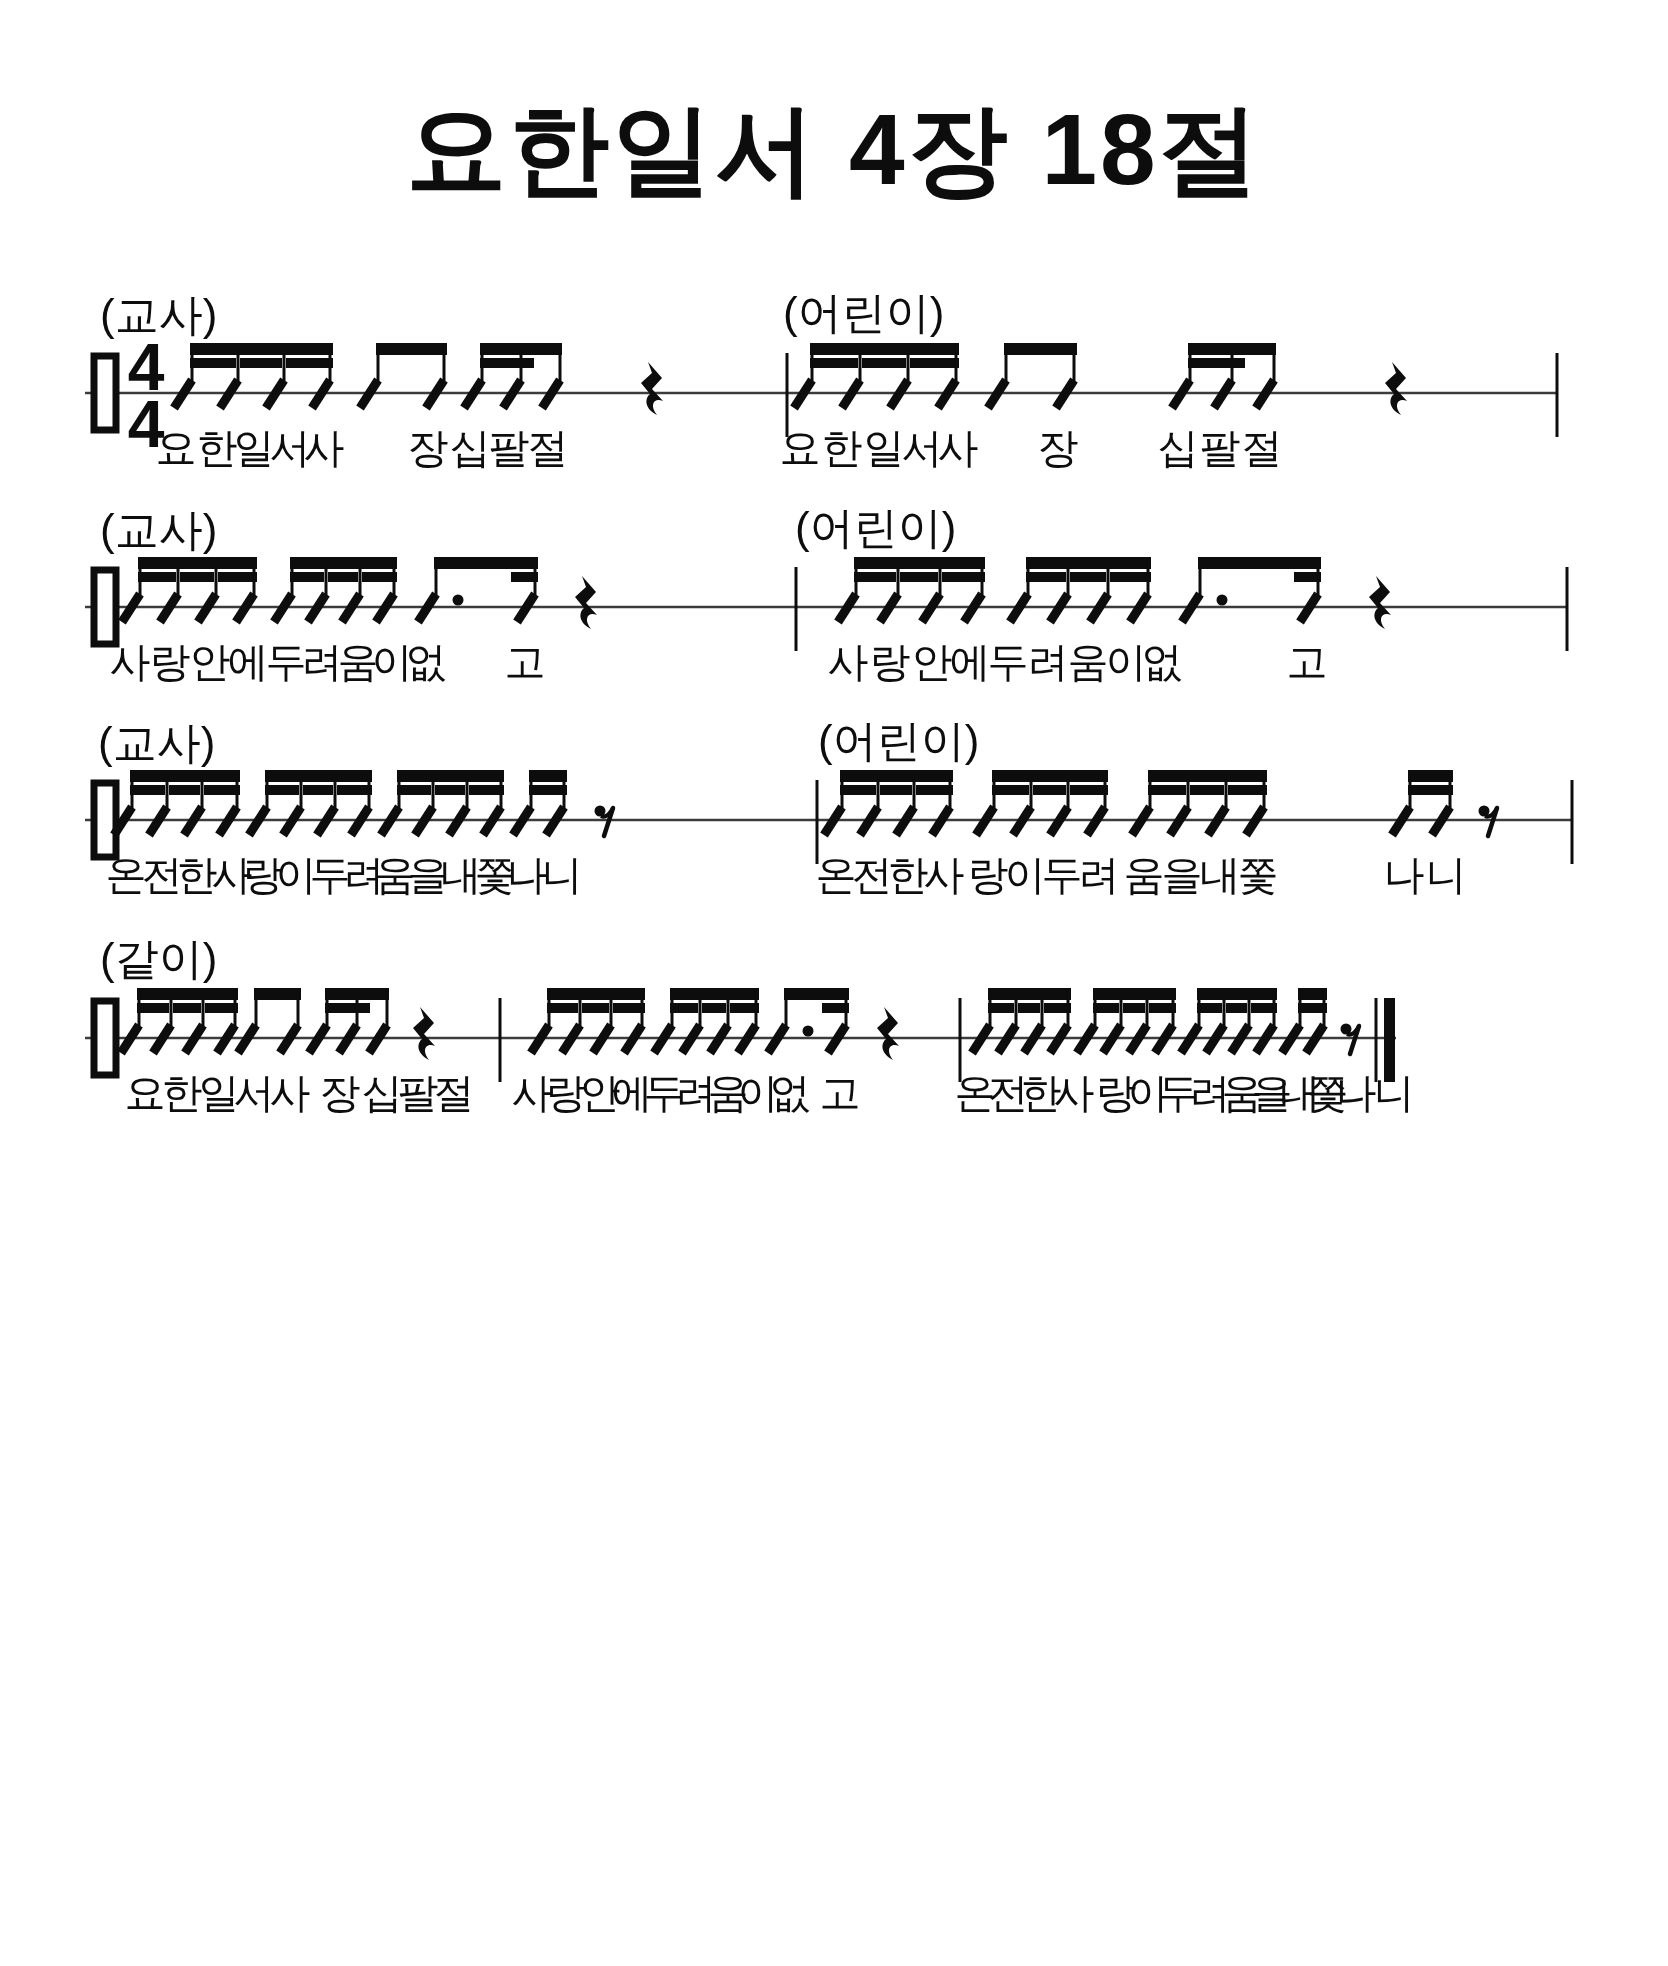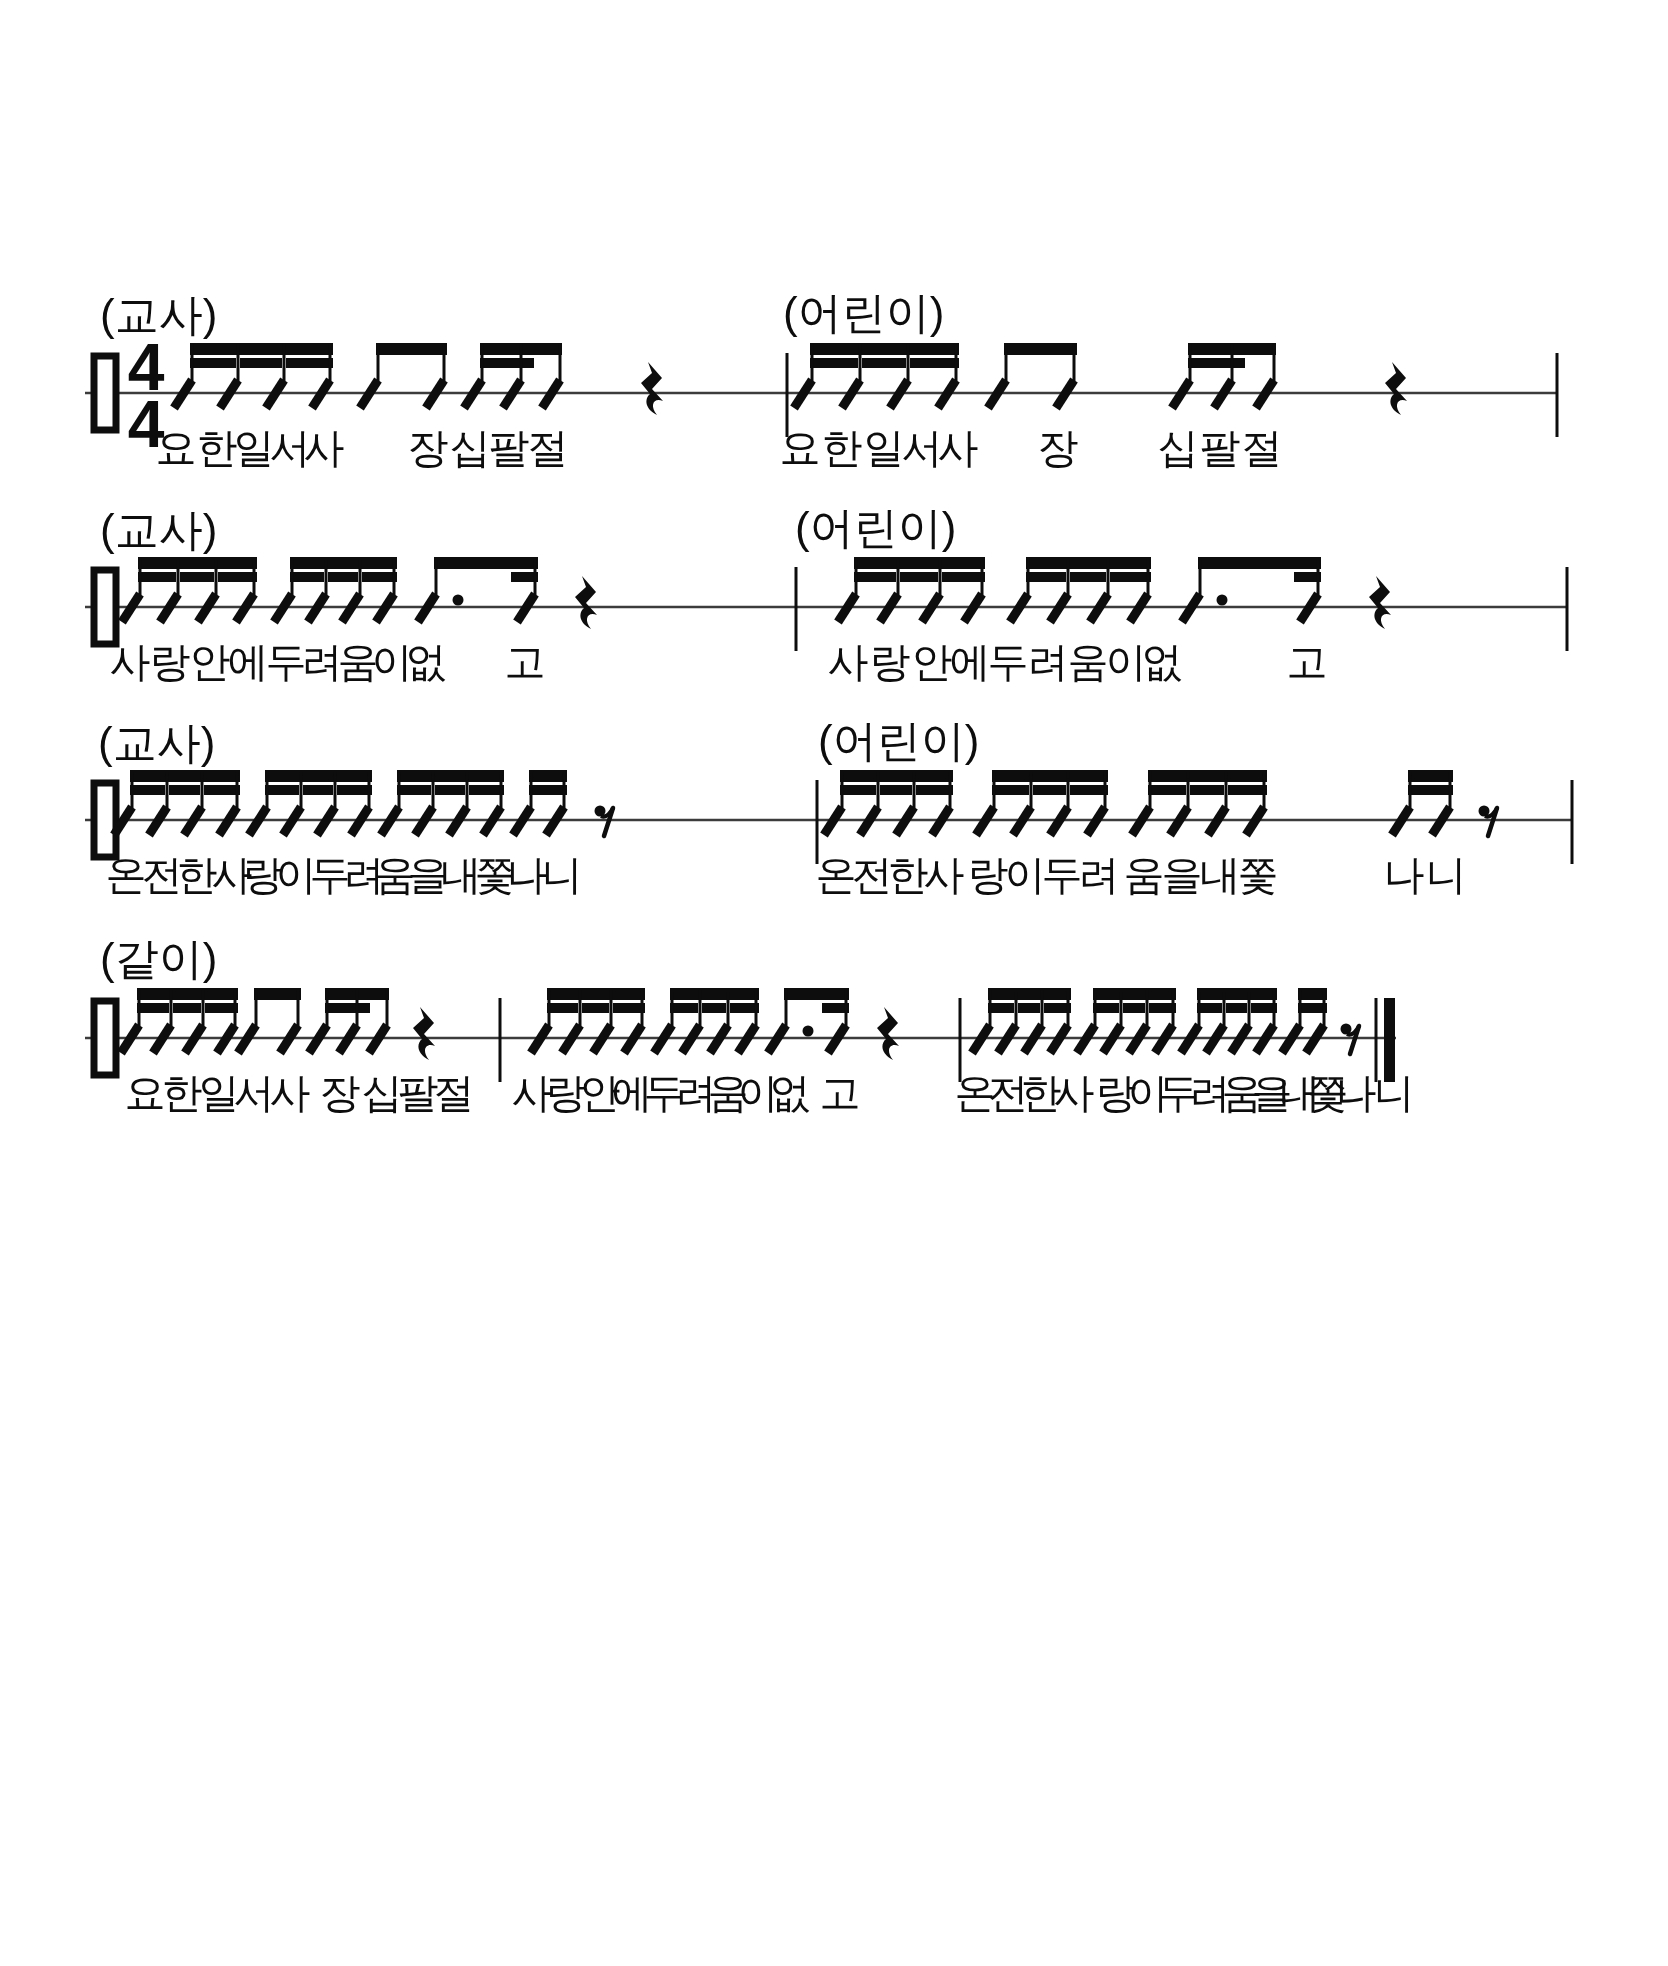--- a/index.html
+++ b/index.html
@@ -21,20 +21,21 @@
     color:#0d0d0d;
     font-family:"Liberation Sans","DejaVu Sans",sans-serif;
   }
   svg#score{position:absolute;left:0;top:0;}
   svg text{font-family:"Liberation Sans","DejaVu Sans",sans-serif;}
 </style>
 </head>
 <body>
 
 <div class="page">
+  <div class="title">요한일서 4장 18절</div>
   <svg id="score" width="1668" height="1966" viewBox="0 0 1668 1966">
       <g>
         <line x1="85" y1="393" x2="1557" y2="393" stroke="#3c3c3c" stroke-width="2.5"></line>
         <text x="100" y="330" font-size="44" fill="#0d0d0d" font-weight="500">(교사)</text>
         <text x="783" y="328" font-size="44" fill="#0d0d0d" font-weight="500">(어린이)</text>
         <rect x="94" y="356" width="22" height="74" fill="#fff" stroke="#0d0d0d" stroke-width="7"></rect>
         <text x="146" y="390" font-size="66" font-weight="bold" text-anchor="middle" fill="#0d0d0d" font-family="&quot;DejaVu Serif&quot;,&quot;Liberation Serif&quot;,serif">4</text>
         <text x="146" y="447" font-size="66" font-weight="bold" text-anchor="middle" fill="#0d0d0d" font-family="&quot;DejaVu Serif&quot;,&quot;Liberation Serif&quot;,serif">4</text>
         <g>
           <rect x="190" y="343" width="143" height="12" fill="#0d0d0d"></rect>

